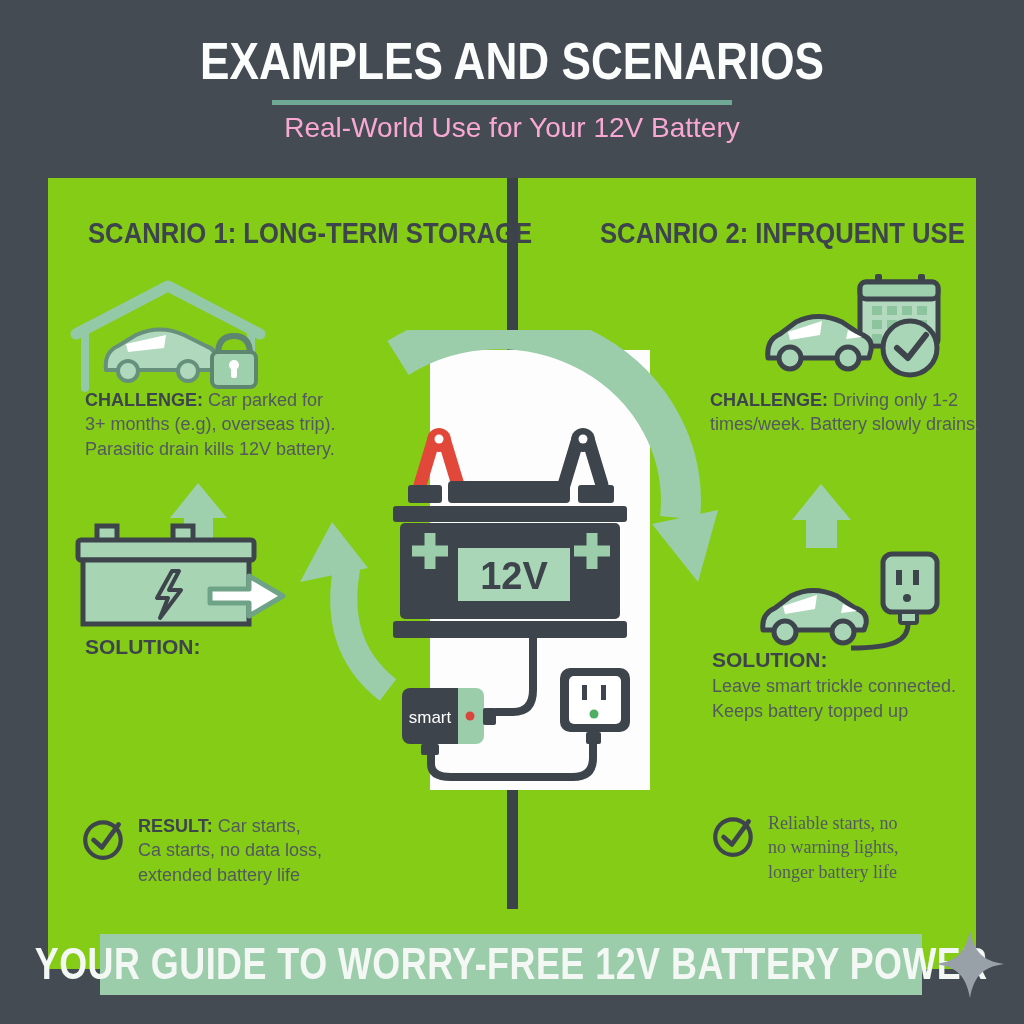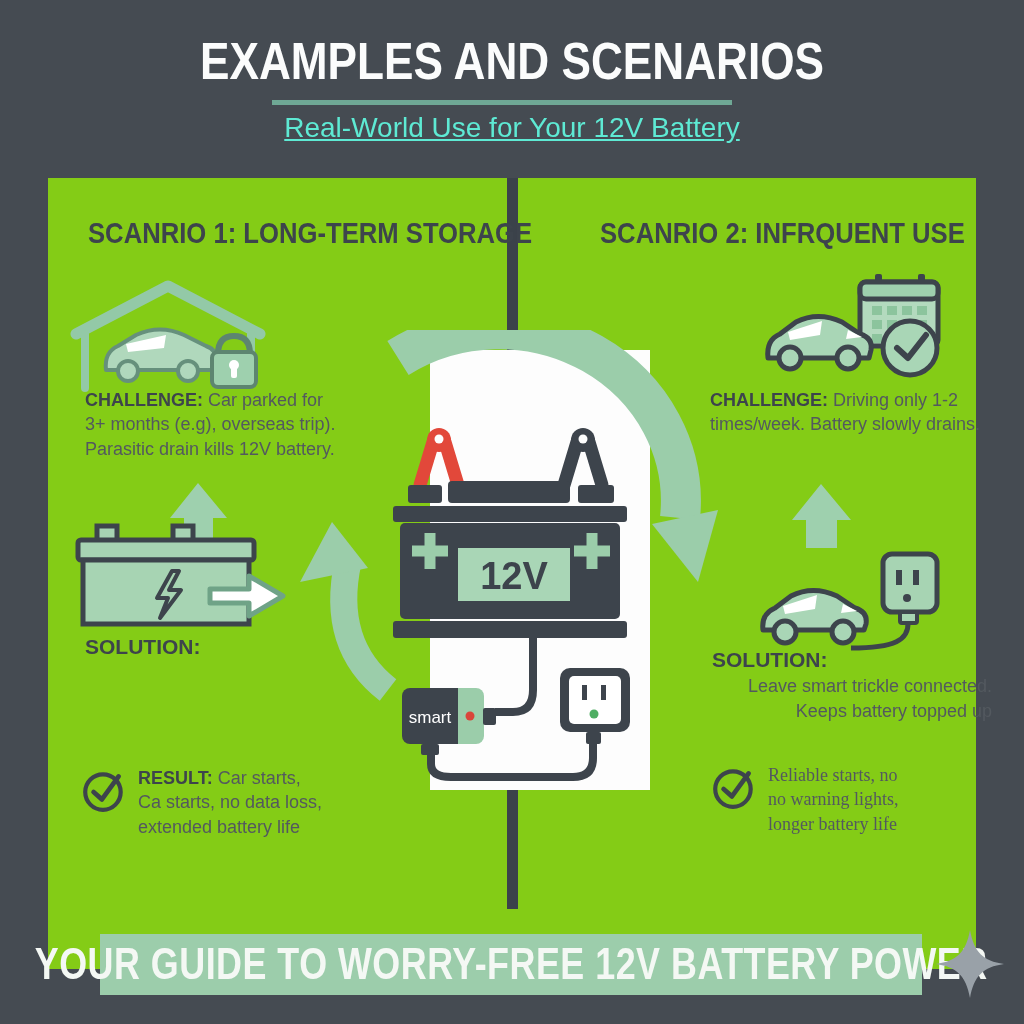--- a/index.html
+++ b/index.html
@@ -11,35 +11,35 @@
   .abs{position:absolute;}
   
   .title{
     top:34px;left:0;right:0;text-align:center;
     color:#fbfcfc;font-size:46px;font-weight:700;letter-spacing:0px;
     transform:scale(0.96,1.14);white-space:nowrap;
   }
   .title-underline{top:100px;left:272px;width:460px;height:5px;background:#6fa895;}
   .subtitle{
     top:112px;left:0;right:0;text-align:center;
-    color:#5eead4;font-size:28px;font-weight:400;text-decoration:underline;
+    color:#f9a8d4;font-size:28px;font-weight:400;
   }
   
   .card{left:48px;top:178px;width:928px;height:791px;background:#84cc16;}
   .divider{left:459px;top:0;width:11px;height:731px;background:#3b424a;}
   .scenario-title{
     color:#3d444c;font-size:27px;font-weight:700;white-space:nowrap;
     transform:scale(0.95,1.12);transform-origin:left top;
   }
   .body-text{
     color:#53595f;font-size:18px;line-height:1.35;margin:0;
   }
   .pre{white-space:pre-line;}
   .lbl{color:#3d444c;font-weight:700;}
-  .result-row{display:flex;gap:10px;align-items:flex-start;}
+  .result-row{display:flex;gap:10px;align-items:flex-start;margin-top:48px;}
   .center-graphic{left:280px;top:330px;z-index:5;}
   
   .banner{
     left:100px;top:934px;width:822px;height:61px;background:#9ccdab;
     display:flex;align-items:center;justify-content:center;
   }
   .banner-text{
     color:#f4f8f4;font-size:37px;font-weight:700;letter-spacing:0.5px;
     transform:scale(0.97,1.18);white-space:nowrap;
   }
@@ -149,21 +149,21 @@
     <rect x="145" y="134" width="17" height="11" rx="2" fill="#a7d4b3" stroke="#3d444c" stroke-width="4"></rect>
     <path d="M8 152 Q6 136 20 130 L36 118 Q58 107 82 118 L100 130 Q113 134 111 146 L109 152 Z" fill="#a9d6b6" stroke="#3d444c" stroke-width="5" stroke-linejoin="round"></path>
     <polygon points="28,128 62,117 60,131 30,136" fill="#ffffff"></polygon>
     <polygon points="88,126 102,133 86,135" fill="#ffffff"></polygon>
     <circle cx="30" cy="154" r="11" fill="#a9d6b6" stroke="#3d444c" stroke-width="5"></circle>
     <circle cx="88" cy="154" r="11" fill="#a9d6b6" stroke="#3d444c" stroke-width="5"></circle>
   </svg>
 
   <div class="abs" style="left:664px;top:468px;">
     <p class="body-text lbl" style="font-size:21px;">SOLUTION:</p>
-    <p class="body-text pre" style="width:280px;text-align:right;">Leave smart trickle connected.
+    <p class="body-text pre" style="width:280px;text-align:left;">Leave smart trickle connected.
 Keeps battery topped up</p>
   </div>
 
   <div class="abs result-row" style="left:662px;top:585px;">
     <svg width="48" height="48" viewBox="0 0 46 46">
       <circle cx="22" cy="25" r="17" fill="none" stroke="#3d444c" stroke-width="4"></circle>
       <path d="M13 25 L21 32 L37 10" fill="none" stroke="#3d444c" stroke-width="4.5" stroke-linecap="round" stroke-linejoin="round"></path>
     </svg>
     <p class="body-text pre" style="width:240px;font-family:Liberation Serif, serif;">Reliable starts, no
 no warning lights,

